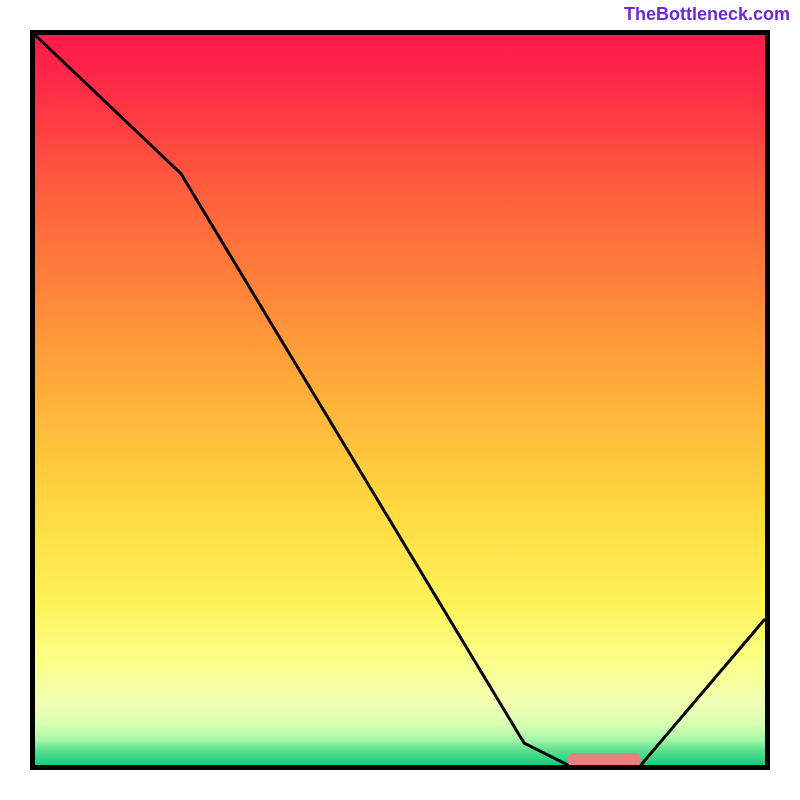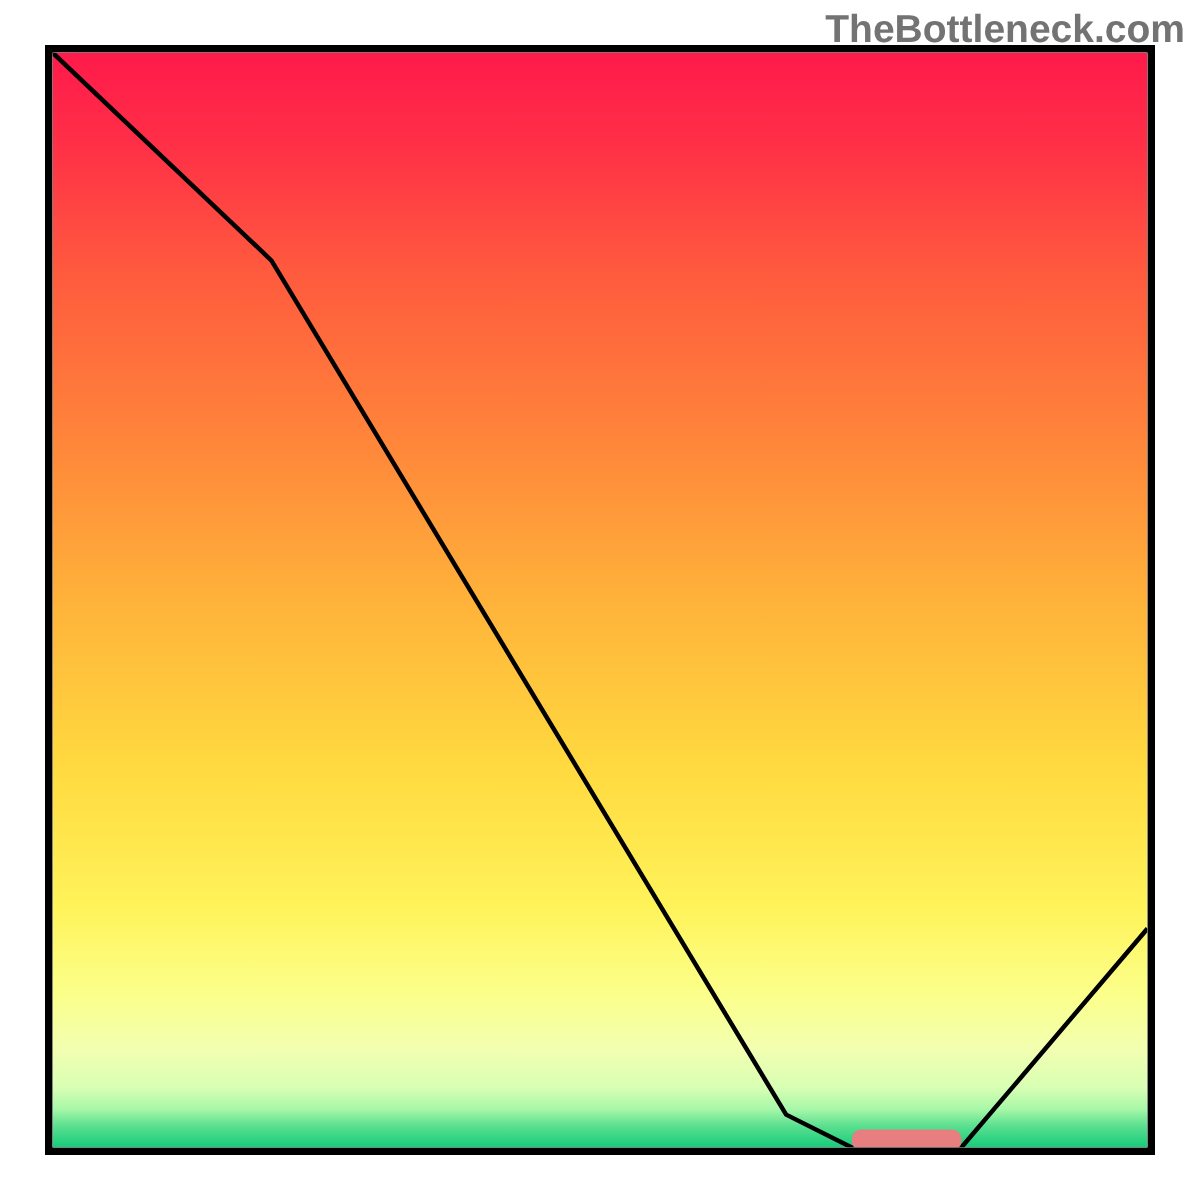--- a/index.html
+++ b/index.html
@@ -8,23 +8,23 @@
     width: 800px;
     height: 800px;
     position: relative;
     font-family: Arial, sans-serif;
     background: #fff;
   }
   .watermark {
     position: absolute;
     top: 4px;
     right: 10px;
-    font-size: 26px;
+    font-size: 18px;
     font-weight: bold;
-    color: #737373;
+    color: #6d28d9;
     z-index: 10;
   }
   .chart-frame {
     position: absolute;
     top: 30px;
     left: 30px;
     width: 740px;
     height: 740px;
     border: 5px solid #000;
     box-sizing: border-box;

